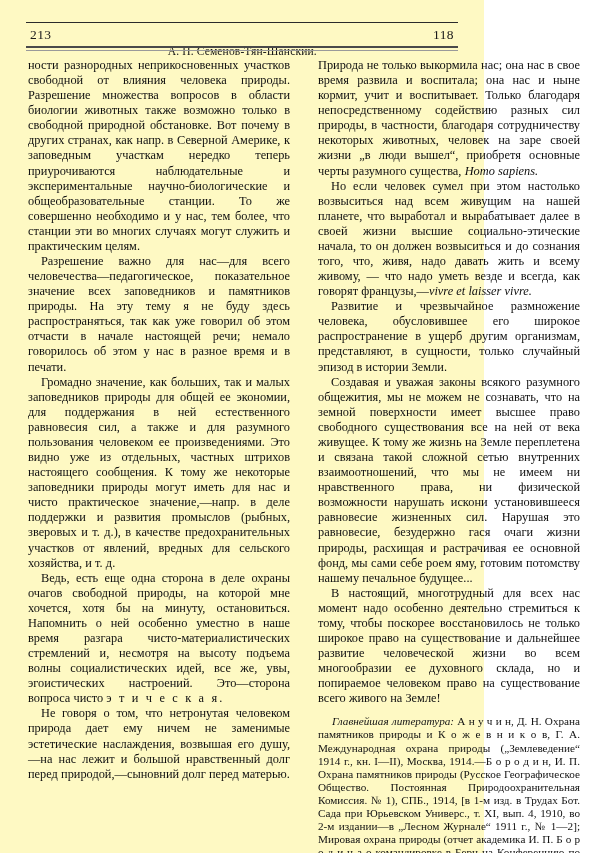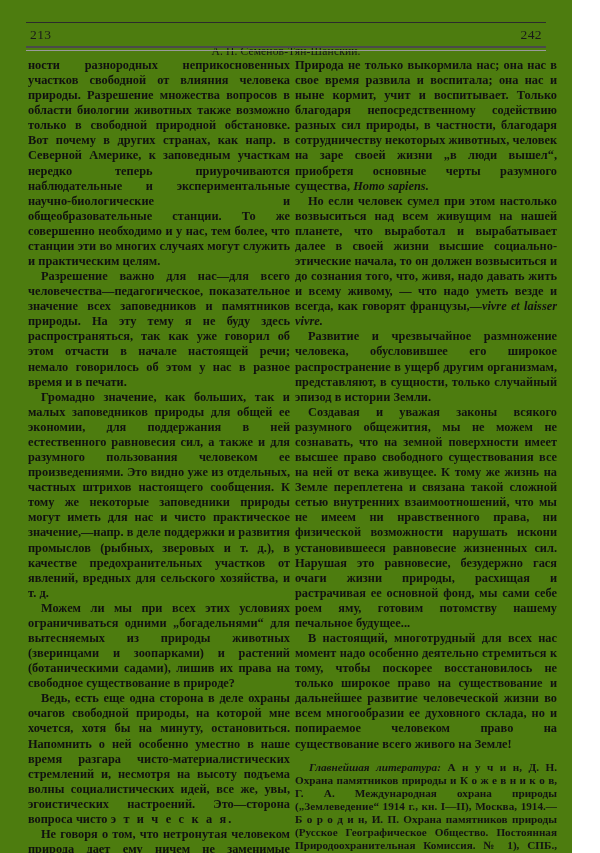--- a/index.html
+++ b/index.html
@@ -9,23 +9,23 @@
   body {
     width: 600px;
     height: 853px;
     background: #ffffff;
     font-family: "Liberation Serif", "DejaVu Serif", serif;
     color: #000000;
     overflow: hidden;
   }
   .page {
     position: relative;
-    width: 572px;
+    width: 484px;
     height: 853px;
-    background: #4d7c0f;
+    background: #fef9c3;
     box-sizing: border-box;
     padding: 16px;
   }
 
   
   .runhead {
     position: absolute;
     left: 26px;
     right: 26px;
     top: 22px;
@@ -72,22 +72,21 @@
   }
 
   
   .columns {
     position: absolute;
     left: 28px;
     right: 26px;
     top: 58px;
     bottom: 8px;
     display: flex;
-    gap: 5px;
-    font-weight: bold;
+    gap: 28px;
   }
   .col {
     width: 262px;
     flex: 0 0 262px;
   }
   .col p {
     margin: 0;
     font-size: 12.35px;
     line-height: 15.08px;
     text-align: justify;
@@ -126,33 +125,32 @@
 </head>
 <body>
 
 <div class="page">
 
   <div class="runhead">
     <div class="runhead-rule-top"></div>
     <div class="runhead-inner">
       <span class="folio">213</span>
       <span class="runhead-title">А. П. Семенов-Тян-Шанский.</span>
-      <span class="folio">242</span>
+      <span class="folio">118</span>
     </div>
     <div class="runhead-rule-bottom"></div>
     <div class="runhead-rule-bottom2"></div>
   </div>
 
   <div class="columns">
 
     <div class="col">
       <p class="noindent">ности разнородных неприкосновенных участков свободной от влияния человека природы. Разрешение множества вопросов в области биологии животных также возможно только в свободной природной обстановке. Вот почему в других странах, как напр. в Северной Америке, к заповедным участкам нередко теперь приурочиваются наблюдательные и экспериментальные научно-биологические и общеобразовательные станции. То же совершенно необходимо и у нас, тем более, что станции эти во многих случаях могут служить и практическим целям.</p>
       <p>Разрешение важно для нас—для всего человечества—педагогическое, показательное значение всех заповедников и памятников природы. На эту тему я не буду здесь распространяться, так как уже говорил об этом отчасти в начале настоящей речи; немало говорилось об этом у нас в разное время и в печати.</p>
       <p>Громадно значение, как больших, так и малых заповедников природы для общей ее экономии, для поддержания в ней естественного равновесия сил, а также и для разумного пользования человеком ее произведениями. Это видно уже из отдельных, частных штрихов настоящего сообщения. К тому же некоторые заповедники природы могут иметь для нас и чисто практическое значение,—напр. в деле поддержки и развития промыслов (рыбных, зверовых и т. д.), в качестве предохранительных участков от явлений, вредных для сельского хозяйства, и т. д.</p>
-      <p>Можем ли мы при всех этих условиях ограничиваться одними „богадельнями“ для вытесняемых из природы животных (зверинцами и зоопарками) и растений (ботаническими садами), лишив их права на свободное существование в природе?</p>
       <p><span>Ведь, есть еще одна сторона в деле охраны очагов свободной природы, на которой мне хочется, хотя бы на минуту, остановиться. Напомнить о ней особенно уместно в наше время разгара чисто-материалистических стремлений и, несмотря на высоту подъема волны социалистических идей, все же, увы, эгоистических настроений. Это—сторона вопроса чисто </span><span class="spaced">э т и ч е с к а я.</span></p>
       <p>Не говоря о том, что нетронутая человеком природа дает ему ничем не заменимые эстетические наслаждения, возвышая его душу,—на нас лежит и большой нравственный долг перед природой,—сыновний долг перед матерью.</p>
     </div>
 
     <div class="col">
       <p class="noindent"><span>Природа не только выкормила нас; она нас в свое время развила и воспитала; она нас и ныне кормит, учит и воспитывает. Только благодаря непосредственному содействию разных сил природы, в частности, благодаря сотрудничеству некоторых животных, человек на заре своей жизни „в люди вышел“, приобретя основные черты разумного существа, </span><span class="lat">Homo sapiens.</span></p>
       <p><span>Но если человек сумел при этом настолько возвыситься над всем живущим на нашей планете, что выработал и вырабатывает далее в своей жизни высшие социально-этические начала, то он должен возвыситься и до сознания того, что, живя, надо давать жить и всему живому, — что надо уметь везде и всегда, как говорят французы,—</span><span class="lat">vivre et laisser vivre.</span></p>
       <p>Развитие и чрезвычайное размножение человека, обусловившее его широкое распространение в ущерб другим организмам, представляют, в сущности, только случайный эпизод в истории Земли.</p>
       <p>Создавая и уважая законы всякого разумного общежития, мы не можем не сознавать, что на земной поверхности имеет высшее право свободного существования все на ней от века живущее. К тому же жизнь на Земле переплетена и связана такой сложной сетью внутренних взаимоотношений, что мы не имеем ни нравственного права, ни физической возможности нарушать искони установившееся равновесие жизненных сил. Нарушая это равновесие, безудержно гася очаги жизни природы, расхищая и растрачивая ее основной фонд, мы сами себе роем яму, готовим потомству нашему печальное будущее...</p>
       <p>В настоящий, многотрудный для всех нас момент надо особенно деятельно стремиться к тому, чтобы поскорее восстановилось не только широкое право на существование и дальнейшее развитие человеческой жизни во всем многообразии ее духовного склада, но и попираемое человеком право на существование всего живого на Земле!</p>

